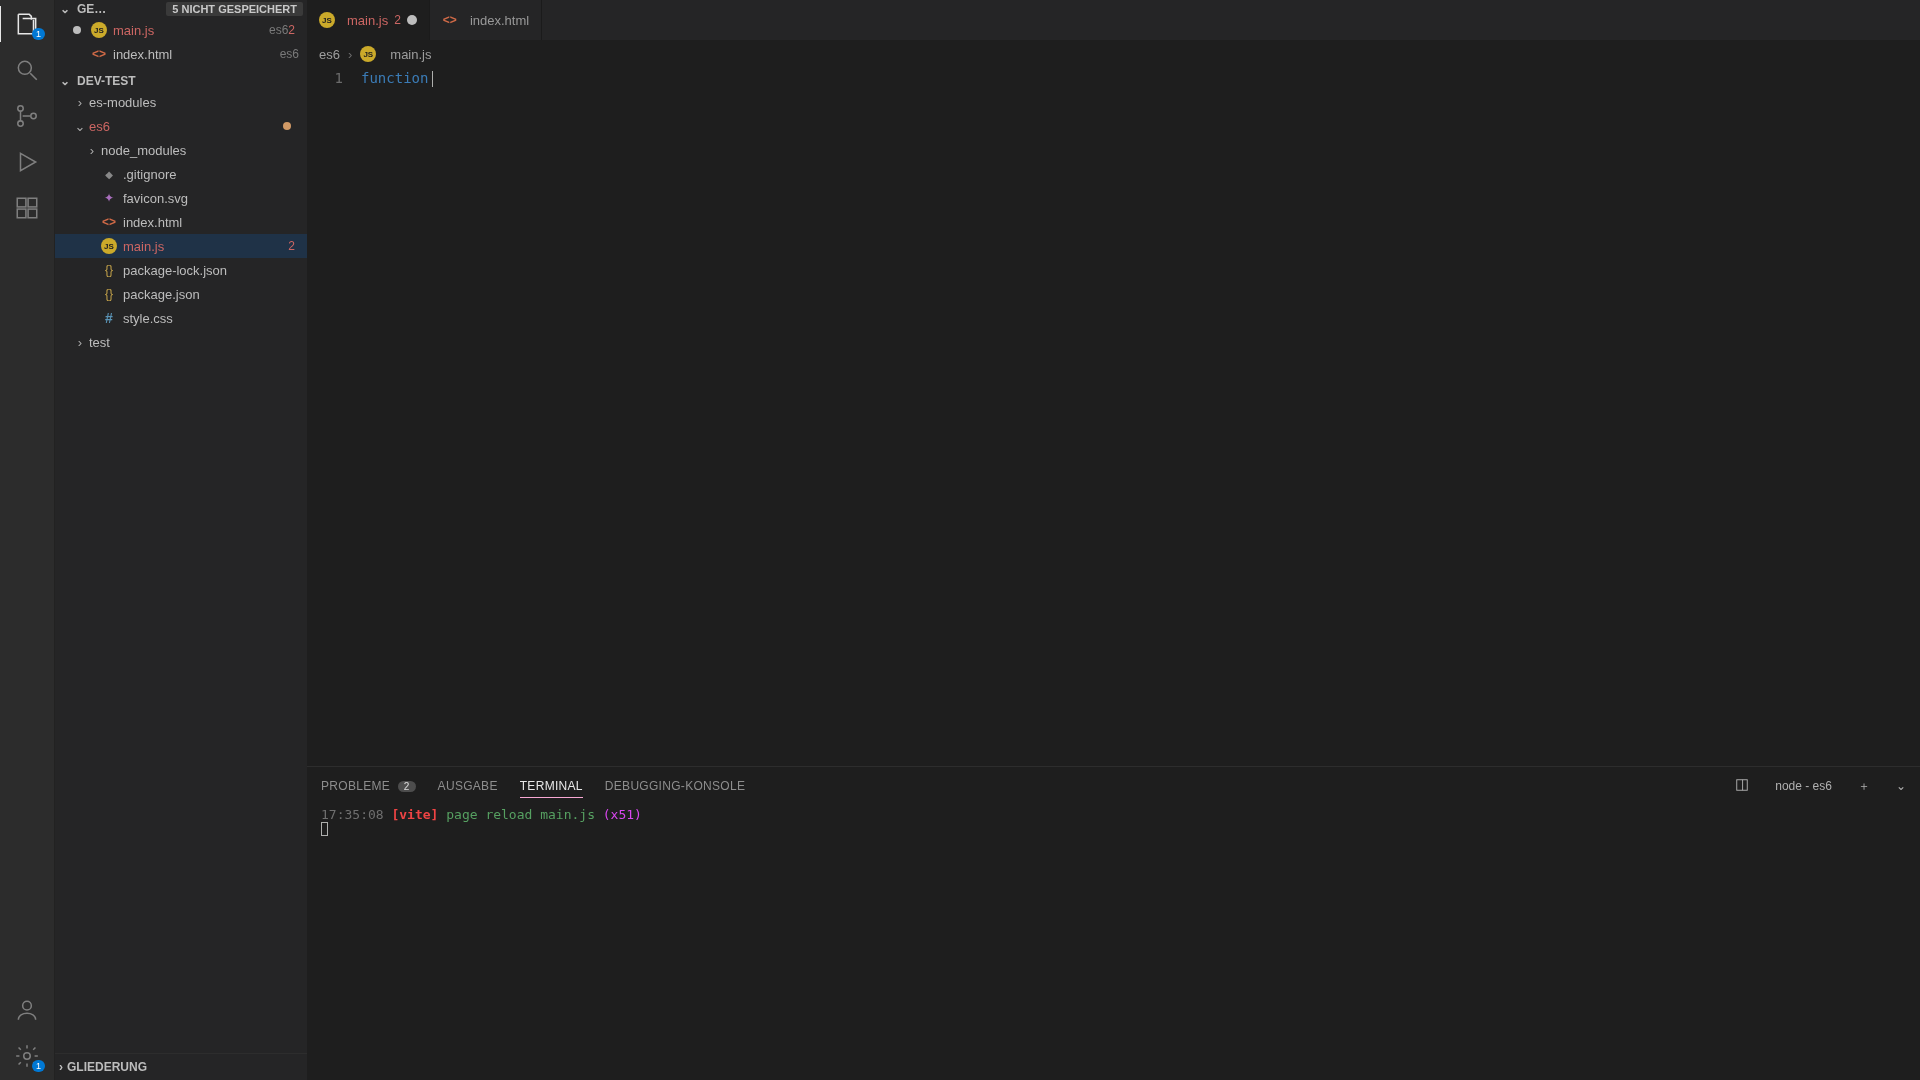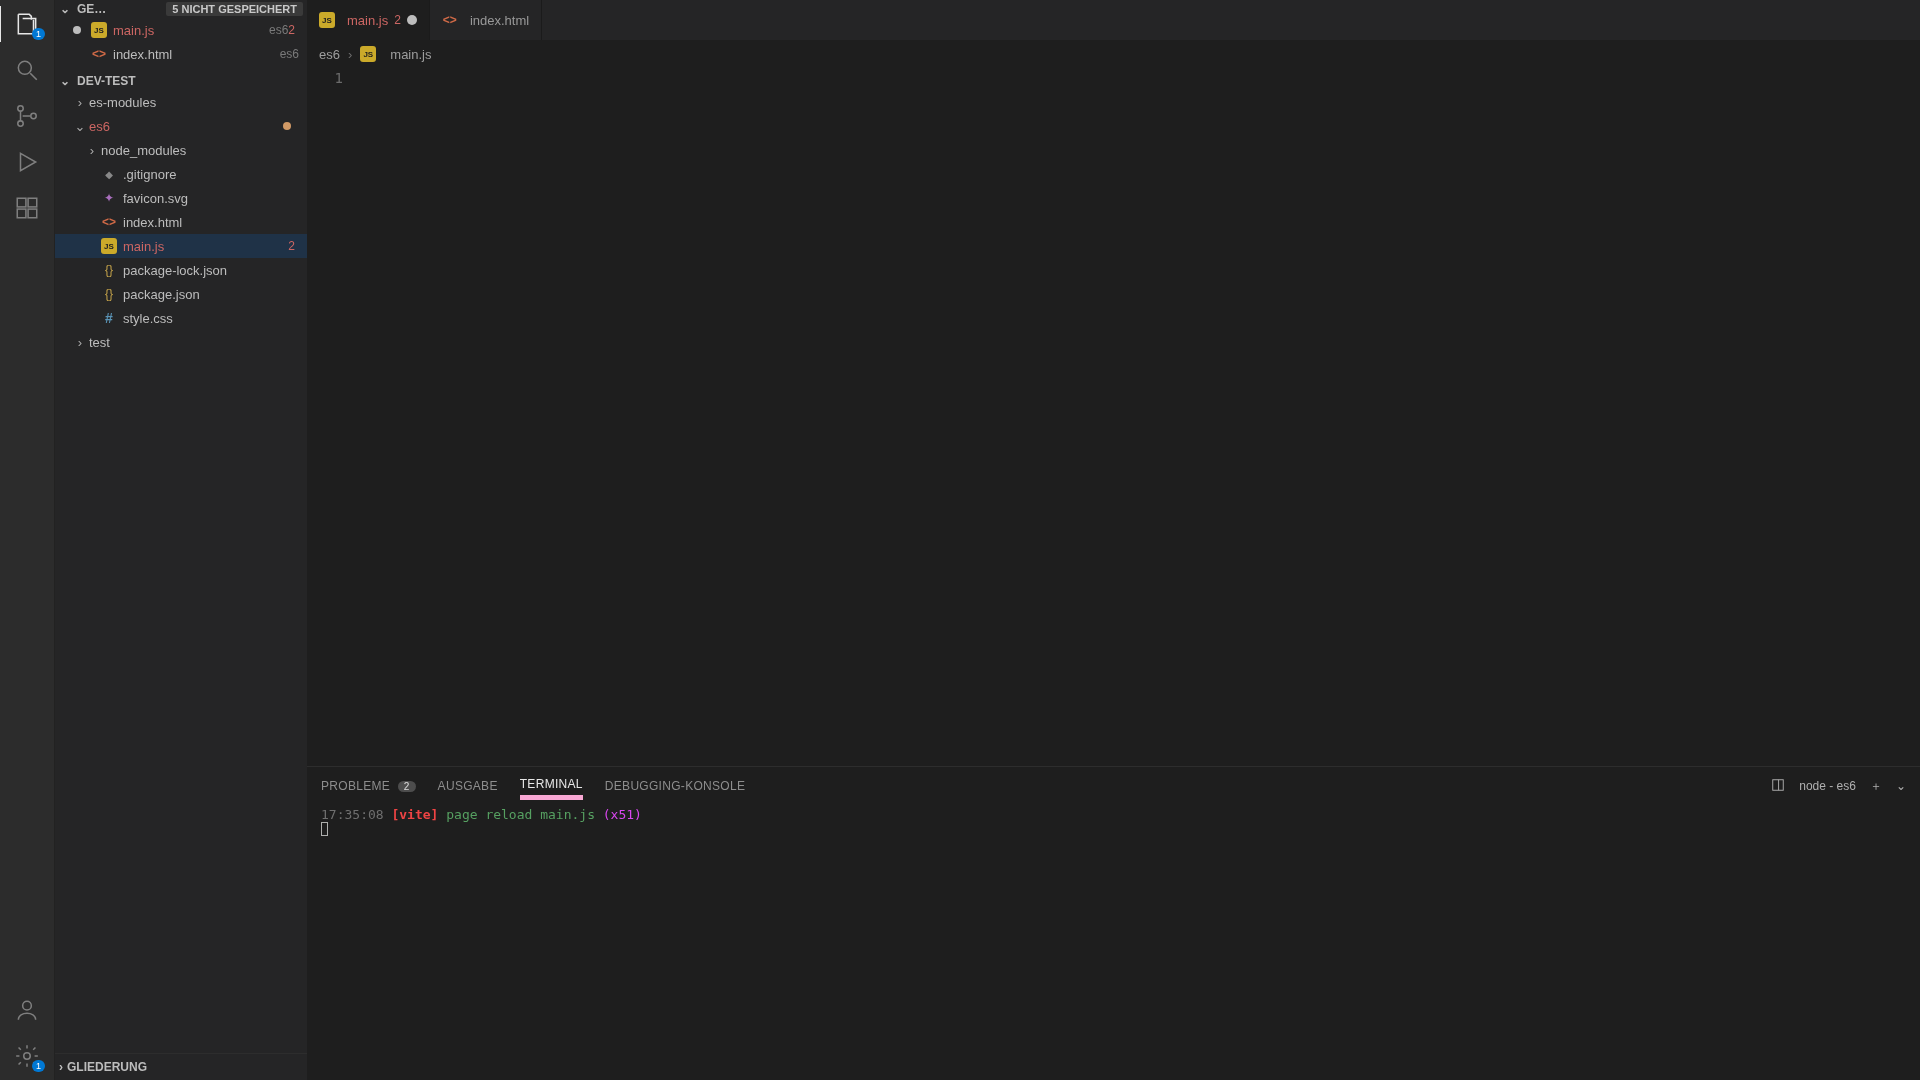--- a/index.html
+++ b/index.html
@@ -26,21 +26,21 @@
   .section-hdr { display:flex; align-items:center; gap:4px; padding:2px 4px 2px 2px; font-size:12px; font-weight:700; cursor:pointer; }
   .section-hdr .chev { width:16px; text-align:center; color:#bdbdbd; }
   .unsaved-pill { margin-left:auto; background:#3a3a3a; color:#c9c9c9; font-size:11px; font-weight:600; padding:1px 6px; border-radius:2px; }
   .tree { padding-bottom:6px; }
   .tree-row { display:flex; align-items:center; height:24px; padding-right:8px; cursor:pointer; white-space:nowrap; }
   .tree-row.sel { background:#1f3247; }
   .lvl1 { padding-left: 18px; }
   .lvl2 { padding-left: 30px; }
   .tw { display:inline-block; width:14px; text-align:center; color:#aaa; margin-right:2px; }
   .ficon { width:16px; height:16px; margin-right:6px; display:inline-flex; align-items:center; justify-content:center; }
-  .ficon.js { background:#cbaa2a; color:#1e1e1e; font-size:8px; font-weight:700; border-radius:3px; }
+  .ficon.js { background:#cbaa2a; color:#1e1e1e; font-size:8px; font-weight:700; border-radius:8px; }
   .ficon.html::before { content:"<>"; color:#d16a47; font-size:12px; font-weight:700; }
   .ficon.json { color:#c3a24a; font-size:12px; }
   .ficon.css::before { content:"#"; color:#5a93b5; font-size:14px; font-weight:700; }
   .ficon.svg::before { content:"✦"; color:#a96fbd; font-size:12px; }
   .ficon.git::before { content:"◆"; color:#888; font-size:10px; }
   .fname { flex:1; overflow:hidden; text-overflow:ellipsis; }
   .err { color:#cc6663; }
   .dim-tag { color:#7a7a7a; font-size:12px; margin-left:6px; }
   .row-badge { color:#cc6663; font-size:12px; padding-right:4px; }
   .mod-dot { width:8px; height:8px; border-radius:50%; background:#bdbdbd; margin-right:10px; }
@@ -58,24 +58,24 @@
   .breadcrumb .sep { color:#6d6d6d; }
   .editor { flex:1; display:flex; font-family: Menlo, Consolas, monospace; font-size:14px; padding-top:2px; }
   .gutter { width:54px; text-align:right; color:#6b6b6b; padding-right:18px; }
   .codeline { color:#ccc; }
   .kw { color:#3b7cb7; }
   .cursor { display:inline-block; width:1px; height:16px; background:#aeafad; vertical-align:middle; margin-left:4px; animation: blink 1s steps(1) infinite; }
   @keyframes blink { 50% { opacity:0; } }
   .panel { height:314px; border-top:1px solid #2d2d2d; display:flex; flex-direction:column; }
   .panel-tabs { display:flex; align-items:center; height:38px; padding:0 14px; gap:22px; font-size:12px; color:#8d8d8d; }
   .panel-tabs .ptab { cursor:pointer; padding:4px 0; letter-spacing:0.3px; }
-  .panel-tabs .ptab.act { color:#e7e7e7; border-bottom:5px solid #f9a8d4; }
+  .panel-tabs .ptab.act { color:#e7e7e7; border-bottom:1px solid #f9a8d4; }
   .panel-tabs .pill { background:#4d4d4d; color:#ddd; font-size:10px; border-radius:8px; padding:0 6px; margin-left:4px; }
   .panel-tabs .flex1 { flex:1; }
-  .panel-tabs .right { display:flex; align-items:center; gap:14px; color:#b0b0b0; font-size:12px; }
+  .panel-tabs .right { display:flex; align-items:center; gap:26px; color:#b0b0b0; font-size:12px; }
   .panel-tabs .right .ico { cursor:pointer; }
   .terminal { flex:1; padding:2px 14px; font-family: Menlo, Consolas, monospace; font-size:13px; color:#c9c9c9; }
   .t-time { color:#6f6f6f; }
   .t-vite { color:#ef4444; font-weight:600; }
   .t-cmd { color:#56a061;margin-top:28px; }
   .t-cnt { color:#d946ef; }
   .term-cursor { display:inline-block; width:7px; height:14px; border:1px solid #aeafad; }
 </style>
 </head>
 <body>
@@ -240,20 +240,23 @@
       <div class="breadcrumb">
         <span>es6</span>
         <span class="sep">›</span>
         <span class="ficon js" style="width:16px;height:16px;">JS</span>
         <span>main.js</span>
       </div>
 
       <div class="editor">
         <div class="gutter">
           <div>1</div>
+        </div>
+        <div class="codeline">
+          <span class="kw">function</span><span class="cursor"></span>
         </div>
       </div>
 
       <div class="panel">
         <div class="panel-tabs">
           <div class="ptab">
             <span>PROBLEME</span>
             <span class="pill">2</span>
           </div>
           <div class="ptab">AUSGABE</div>

